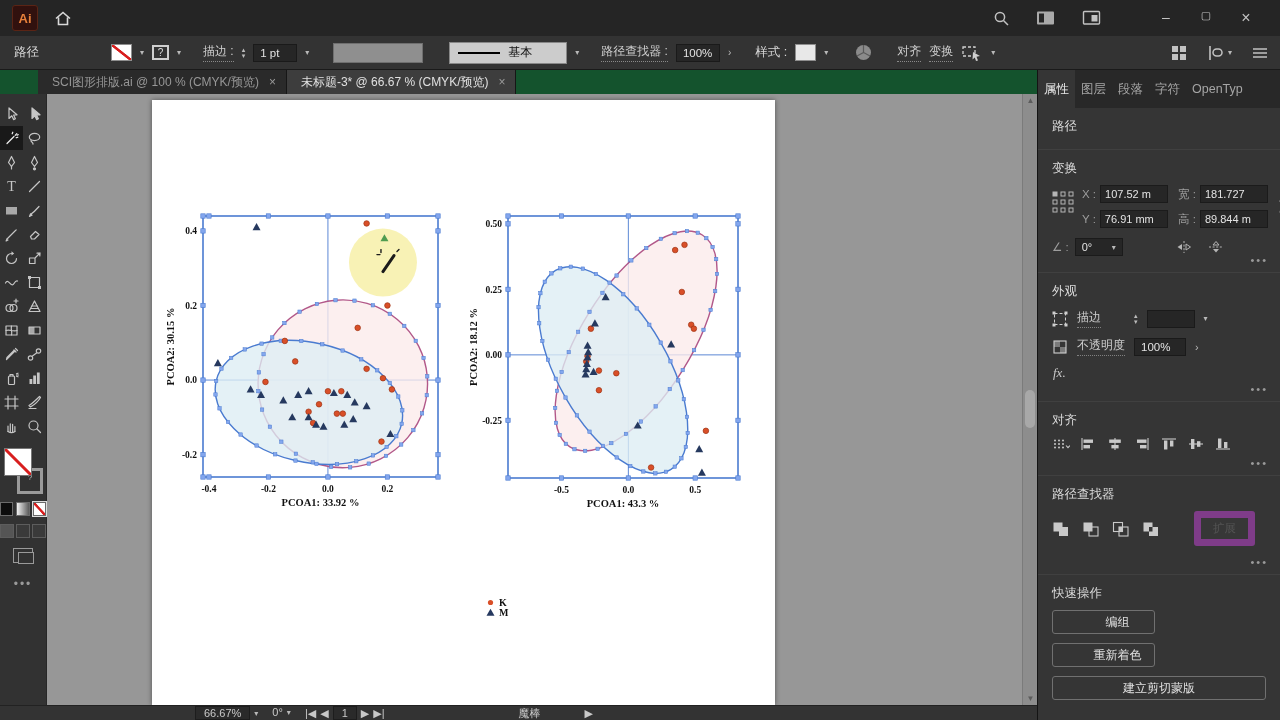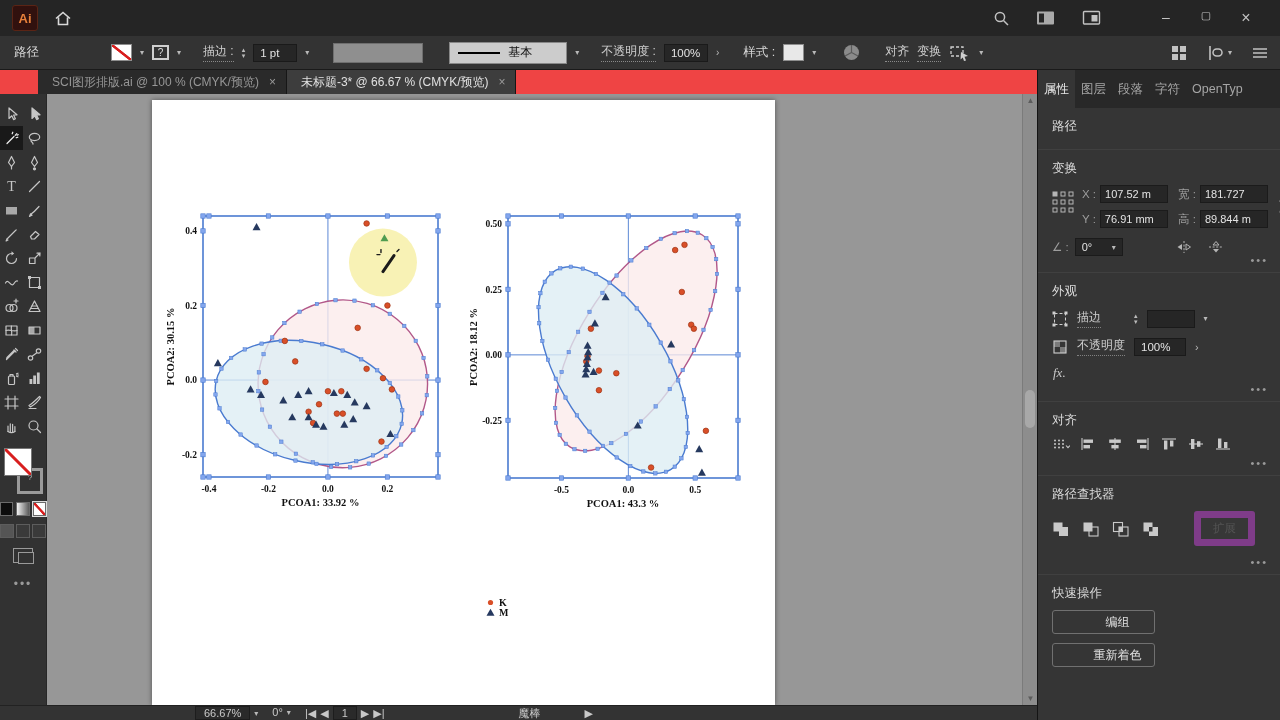--- a/index.html
+++ b/index.html
@@ -24,21 +24,21 @@
   .swatch.none{background:linear-gradient(to top right,#fff 43%,#d81e1e 46%,#d81e1e 54%,#fff 57%);}
   .swatch.stroke-q{background:#333;border:2px solid #cfcfcf;color:#ddd;font-size:10px;text-align:center;line-height:12px;width:13px;height:11px;}
   .ddv{color:#b9b9b9;font-size:8px;}
   .stepper{display:inline-flex;flex-direction:column;line-height:6px;font-size:7px;color:#bbb;}
   .field{background:#262626;border:1px solid #1a1a1a;color:#e2e2e2;padding:2px 6px;font-size:11.5px;min-width:30px;display:inline-block;}
   .wp-box{width:88px;height:18px;background:#8f8f8f;border:1px solid #6f6f6f;}
   .brush-box{width:100px;height:20px;background:#cccccc;border:1px solid #888;display:inline-flex;align-items:center;gap:8px;padding:0 8px;color:#111;}
   .brush-line{width:42px;height:2px;background:#000;}
   .cb-right{margin-left:auto;display:flex;align-items:center;gap:20px;margin-right:12px;color:#c2c2c2;}
   
-  .tabbar{position:absolute;left:0;top:70px;width:1037px;height:24px;background:#ef4444;display:flex;align-items:flex-start;}
+  .tabbar{position:absolute;left:0;top:70px;width:1037px;height:24px;background:#14532d;display:flex;align-items:flex-start;}
   .doc-tab{height:24px;display:flex;align-items:center;gap:10px;padding:0 10px 0 14px;font-size:12px;background:#2a2a2a;color:#979797;border-right:1px solid #161616;}
   .doc-tab.active{background:#3d3d3d;color:#e0e0e0;}
   .tab-close{font-size:12px;color:#9a9a9a;}
   
   .toolpanel{position:absolute;left:0;top:94px;width:47px;height:611px;background:#323232;border-right:1px solid #272727;box-sizing:border-box;}
   .tools{display:grid;grid-template-columns:23px 23px;margin-top:8px;justify-content:center;}
   .tool{width:23px;height:24px;display:flex;align-items:center;justify-content:center;color:#c6c6c6;}
   .tool.active{background:#191919;color:#f0f0f0;}
   .tb-swatches{position:relative;width:40px;height:46px;margin:10px auto 0 auto;}
   .fillsw{position:absolute;left:1px;top:0;width:26px;height:26px;border:1px solid #777;
@@ -157,21 +157,21 @@
       <span class="ddv">▾</span>
     <span style="width:8px;"></span>
     <span class="wp-box"></span>
     <span style="width:10px;"></span>
     <span class="brush-box">
         <span class="brush-line"></span>
         <span>基本</span>
       </span>
       <span class="ddv">▾</span>
     <span style="width:6px;"></span>
-    <span class="cb-link">不透明度 :</span>
+    <span class="cb-link">路径查找器 :</span>
     <span class="field">100%</span>
     <span class="ddv" style="font-size:10px;">›</span>
     <span style="width:8px;"></span>
     <span class="cb-label">样式 :</span>
     <span class="swatch" style="background:#e8e8e8;"></span>
       <span class="ddv">▾</span>
     <span style="width:10px;"></span>
     <span>
       <svg class="ic" width="19" height="19" viewBox="0 0 19 19">
           <circle cx="9.5" cy="9.5" r="7.5" fill="#8b8b8b"></circle>
@@ -942,16 +942,17 @@
           <span class="ghost-btn">扩展</span>
         </div>
       <span class="rp-more">•••</span>
     </div>
 
     <div class="rp-section" style="border-bottom:none;">
       <div class="rp-h">快速操作</div>
       <div class="qa-grid">
         <div class="qa-btn qa-half">编组</div>
         <div class="qa-btn qa-half">重新着色</div>
+        <div class="qa-btn qa-full">建立剪切蒙版</div>
       </div>
     </div>
   </div>
 </div>
 
 </body></html>

